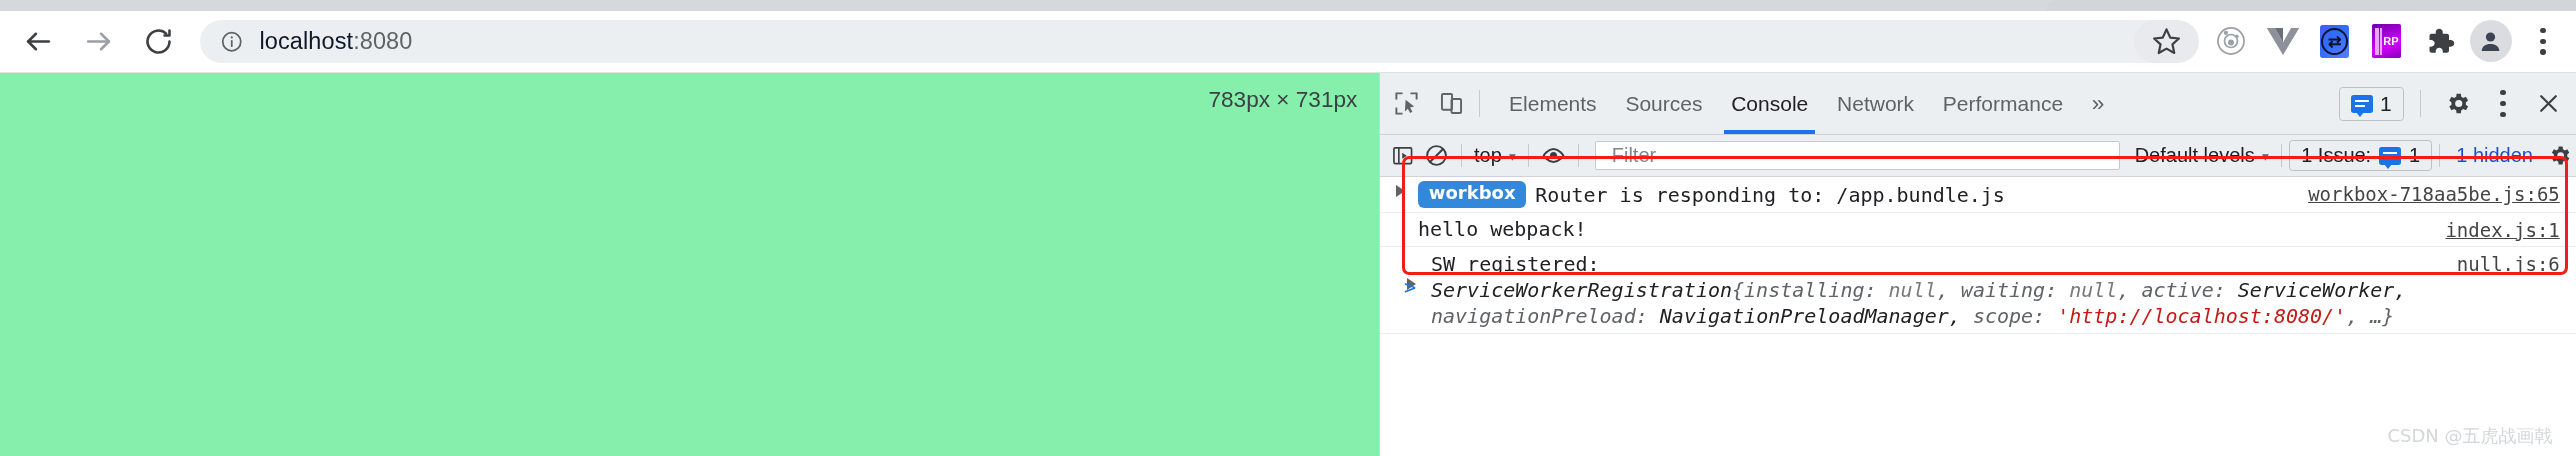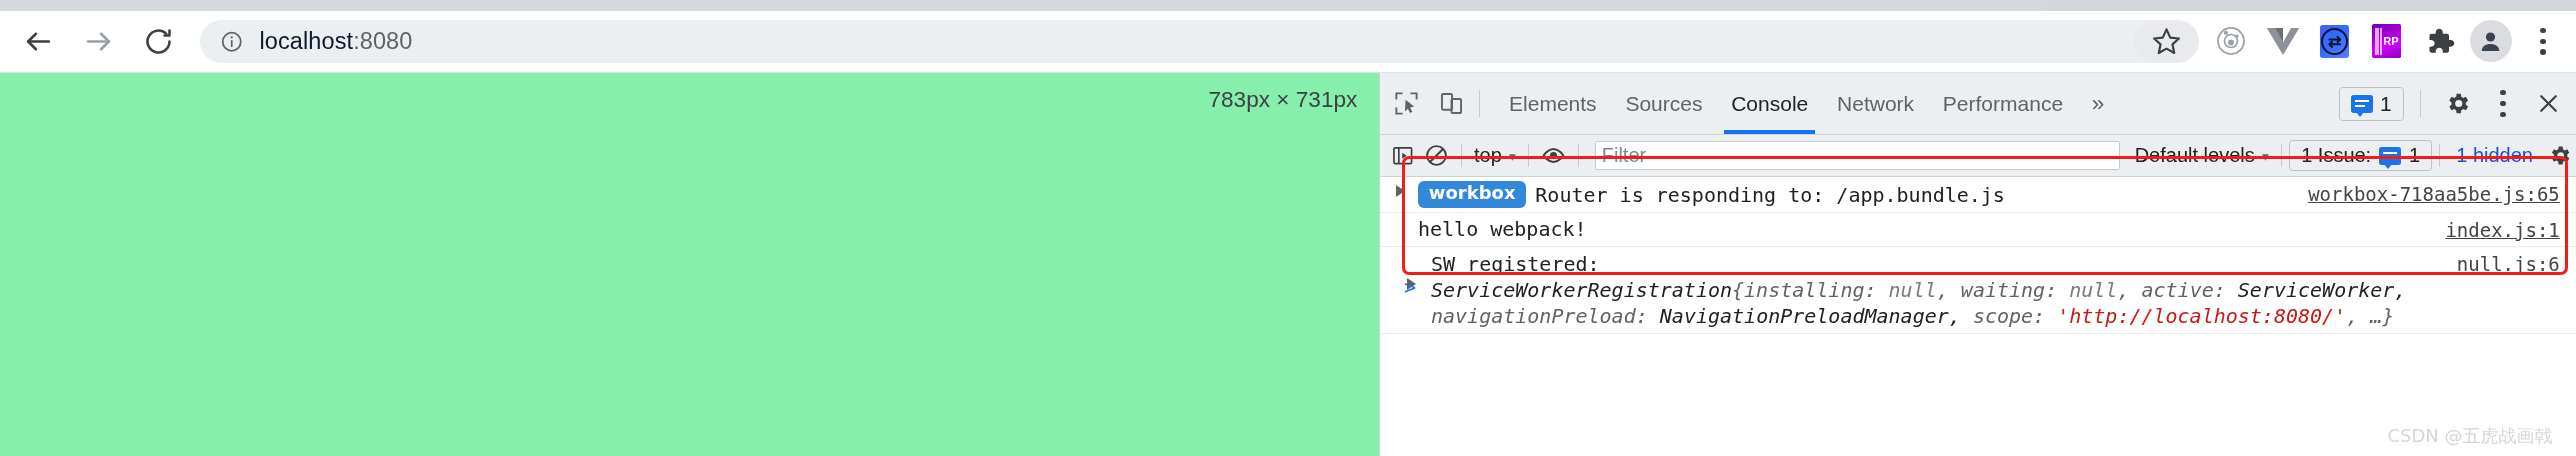--- a/index.html
+++ b/index.html
@@ -190,21 +190,21 @@
   .cb-sep { width:0.9px; height:23.5px; background:#c6cacd; margin:0 7.2px; flex:none; }
   .cb-select {
     display:flex; align-items:center; gap:7.2px;
     font-size:20px; color:#202124; padding:0 5.4px; white-space:nowrap;
   }
   .caret { font-size:13.5px; color:#5f6368; }
   .cb-filter {
     flex:1 1 auto; height:29px; background:#ffffff;
     border:0.9px solid #c6cacd; border-radius:1.8px;
     margin:0 9px;
-    display:flex; align-items:center; padding-left:6px;
+    display:flex; align-items:center; padding-left:16px;
     font-size:20px; color:#80868b;
   }
   .cb-levels { font-size:20px; color:#202124; display:flex; align-items:center; gap:7.2px; white-space:nowrap; padding:0 5.4px;}
   .cb-issue {
     display:flex; align-items:center; gap:8.1px;
     border:0.9px solid #bdc1c6; border-radius:3.6px;
     padding:1.8px 10.8px; height:31px; white-space:nowrap;
     font-size:20px; color:#202124;
   }
   .cb-hidden { font-size:20px; color:#1d4ed8; white-space:nowrap; padding:0 9px; }

